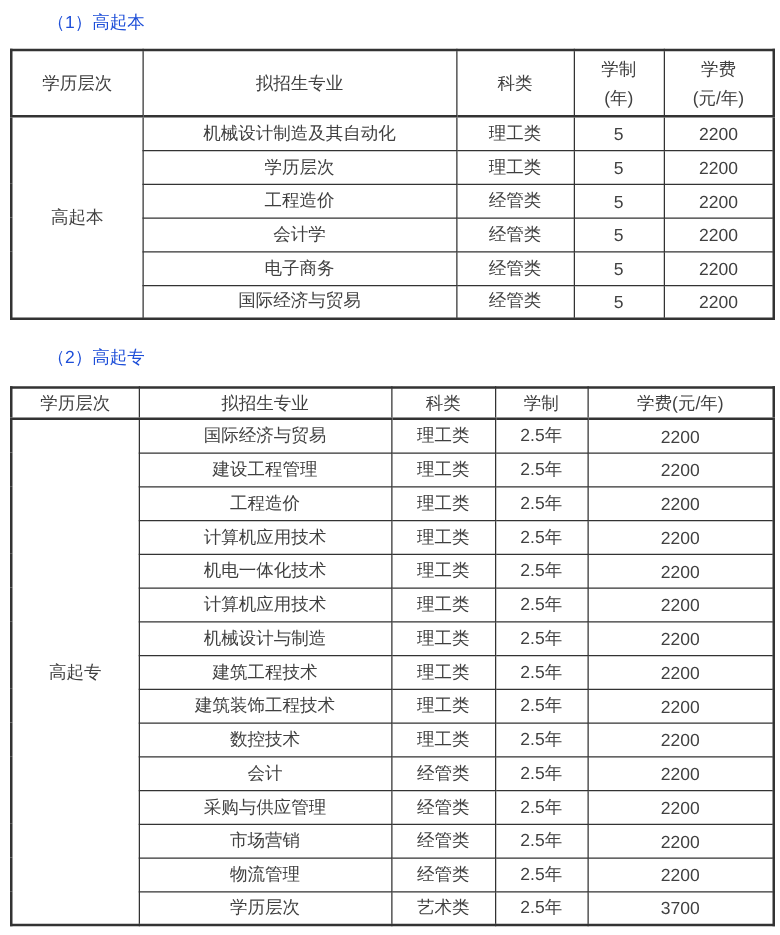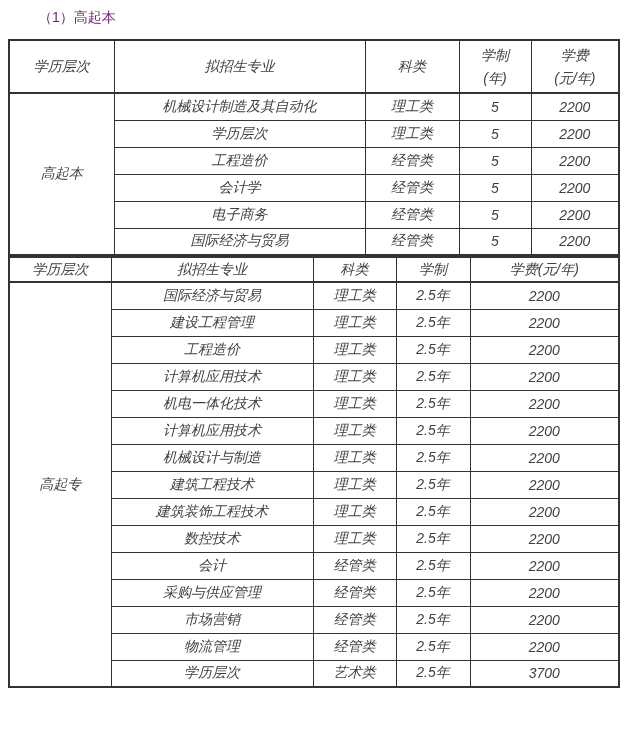--- a/index.html
+++ b/index.html
@@ -12,32 +12,31 @@
     height: 748px;
     font-family: "Liberation Sans", "DejaVu Sans", sans-serif;
     color: #404040;
     font-size: 14px;
   }
   .section-title {
     font-weight: normal;
     font-size: 14px;
     margin: 0;
     padding-left: 38px;
-    color: #701a75;
+    color: #1d4ed8;
   }
   #title-1 { padding-top: 9px; padding-bottom: 12px; }
   #title-2 { padding-top: 21px; padding-bottom: 14px; }
 
   table {
     border-collapse: collapse;
     table-layout: fixed;
     width: 610px;
     margin-left: 8px;
     border: 2px solid #333333;
-    font-style: italic;
   }
   th, td {
     border: 1px solid #333333;
     text-align: center;
     vertical-align: middle;
     font-weight: normal;
     font-size: 14px;
     color: #404040;
     padding: 0;
     overflow: hidden;
@@ -113,20 +112,21 @@
             <td>国际经济与贸易</td>
             <td>经管类</td>
             <td>5</td>
             <td>2200</td>
           </tr>
         </tbody>
     </table>
   </section>
 
   <section>
+    <h3 id="title-2" class="section-title">（2）高起专</h3>
     <table class="t2">
       <colgroup>
         <col style="width:102px">
         <col style="width:202px">
         <col style="width:83px">
         <col style="width:74px">
         <col style="width:149px">
       </colgroup>
       <thead>
         <tr>

